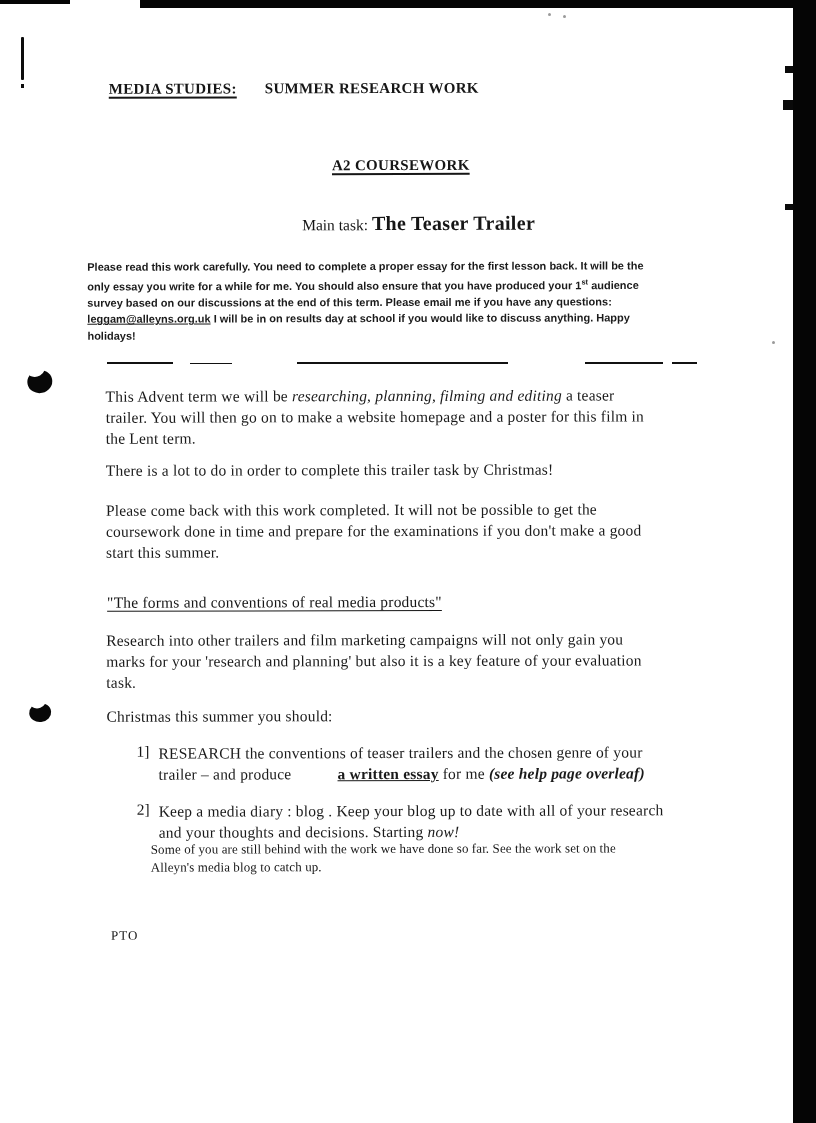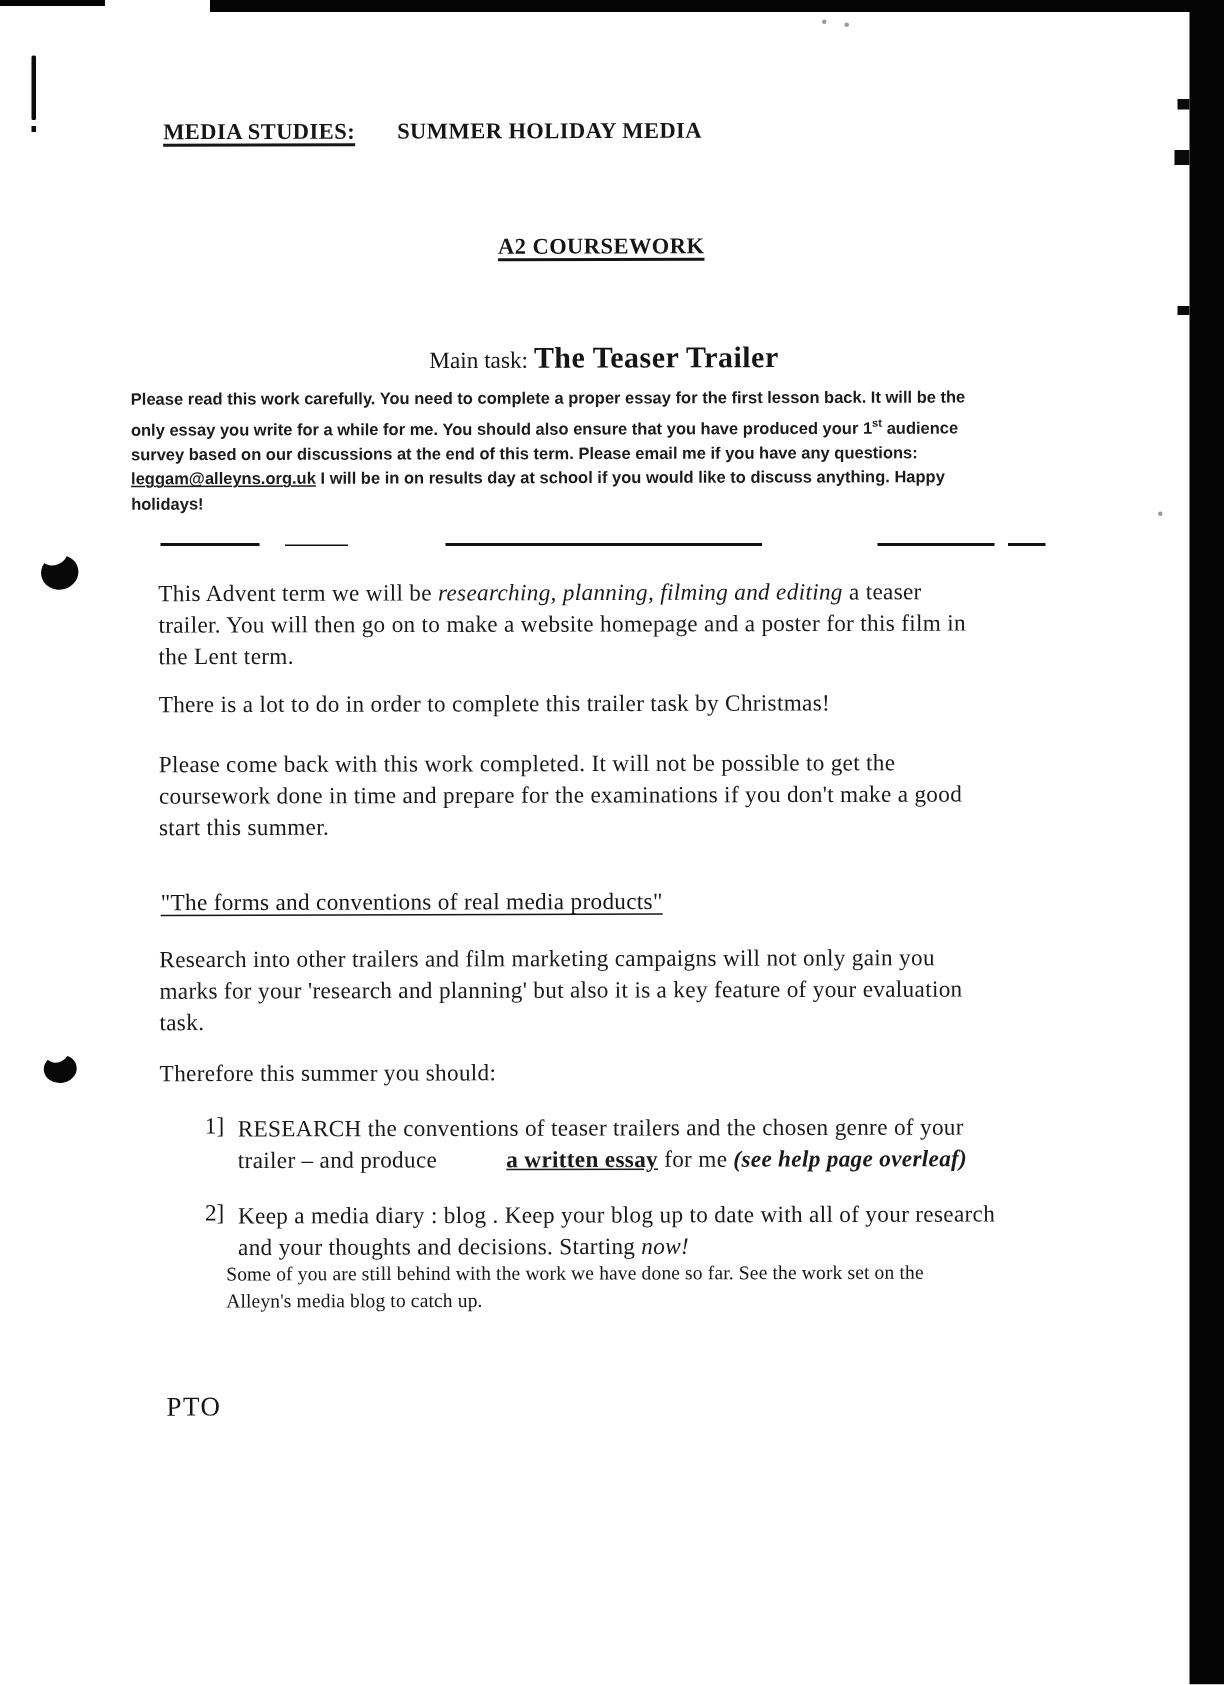--- a/index.html
+++ b/index.html
@@ -24,37 +24,37 @@
   .blot2{left:29px;top:699px;width:23px;height:24px;transform:rotate(-6deg);}
   .blot2 .disc{left:0;top:4px;width:22px;height:19px;}
   .blot2 .bite{left:2px;top:-4px;width:16px;height:13px;transform:rotate(-15deg);}
   .speck{position:absolute;width:3px;height:3px;background:#9a9a9a;border-radius:50%;}
   .divider-seg{position:absolute;background:#111;height:2px;top:362px;}
   
   #content{position:absolute;inset:0;transform:rotate(-0.15deg);}
   .hdr-line{left:110px;top:80px;font-size:15px;font-weight:bold;letter-spacing:.3px;}
   .hdr-subject{text-decoration:underline;text-decoration-thickness:2px;text-underline-offset:3px;margin-right:28px;}
   .a2{left:333px;top:157px;font-size:15px;font-weight:bold;letter-spacing:.3px;text-decoration:underline;text-decoration-thickness:1.5px;text-underline-offset:3px;text-align:center;}
-  .maintask{left:287px;top:212px;font-size:15.5px;margin-top:16px;}
+  .maintask{left:303px;top:212px;font-size:15.5px;}
   .maintask .big{font-size:20px;font-weight:bold;letter-spacing:.3px;}
   .intro{left:88px;top:258px;font-family:"Liberation Sans", sans-serif;font-size:11px;font-weight:700;line-height:16.6px;color:#1b1b1b;}
   .intro div{white-space:nowrap;}
   .intro sup{font-size:7.5px;vertical-align:super;text-align:center;}
   .email{text-decoration:underline;}
   .bodytxt{font-size:15.5px;line-height:21px;letter-spacing:.2px;color:#1a1a1a;}
   .bodytxt div{white-space:nowrap;}
   .bi{font-weight:normal;font-style:italic;}
   .it{font-style:italic;}
   .itb{font-style:italic;font-weight:600;margin-top:32px;}
   .und{text-decoration:underline;font-weight:600;margin-left:42px;}
   .sect{left:107px;top:593px;font-size:15.5px;letter-spacing:.2px;text-decoration:underline;text-underline-offset:3px;}
   .listnum{position:absolute;left:136px;font-size:15.5px;}
   .listbody{position:absolute;left:158px;}
   .subnote{left:150px;top:840px;font-size:13px;line-height:18px;letter-spacing:.1px;}
-  .pto{left:110px;top:927px;font-size:18px;letter-spacing:1px;}
+  .pto{left:110px;top:927px;font-size:13px;letter-spacing:1px;}
 </style>
 </head>
 <body>
 
 <div class="edge" style="left:0;top:0;width:70px;height:4px;"></div>
 <div class="edge" style="left:140px;top:0;width:676px;height:8px;"></div>
 <div class="edge" style="left:793px;top:0;width:23px;height:1123px;"></div>
 <div class="tick" style="left:785px;top:66px;width:8px;height:7px;"></div>
 <div class="tick" style="left:783px;top:100px;width:10px;height:10px;"></div>
 <div class="tick" style="left:785px;top:204px;width:8px;height:6px;"></div>
@@ -75,21 +75,21 @@
 
 <div class="divider-seg" style="left:107px;width:66px;"></div>
 <div class="divider-seg" style="left:190px;width:42px;height:1px;top:363px;"></div>
 <div class="divider-seg" style="left:297px;width:211px;"></div>
 <div class="divider-seg" style="left:585px;width:78px;"></div>
 <div class="divider-seg" style="left:672px;width:25px;"></div>
 
 <div id="content">
 
   <div class="abs hdr-line">
-    <span class="hdr-subject">MEDIA STUDIES:</span><span>SUMMER HOLIDAY MEDIA</span>
+    <span class="hdr-subject">MEDIA STUDIES:</span><span>SUMMER RESEARCH WORK</span>
   </div>
 
   <div class="abs a2">A2 COURSEWORK</div>
 
   <div class="abs maintask">
     <span>Main task: </span><span class="big">The Teaser Trailer</span>
   </div>
 
   <div class="abs intro">
     <div>Please read this work carefully. You need to complete a proper essay for the first lesson back. It will be the</div>
@@ -114,21 +114,21 @@
   </div>
 
   <div class="abs sect">"The forms and conventions of real media products"</div>
 
   <div class="abs bodytxt" style="left:106px;top:629px;">
     <div>Research into other trailers and film marketing campaigns will not only gain you</div>
     <div>marks for your 'research and planning' but also it is a key feature of your evaluation</div>
     <div>task.</div>
   </div>
 
-  <div class="abs bodytxt" style="left:106px;top:705px;">Therefore this summer you should:</div>
+  <div class="abs bodytxt" style="left:106px;top:705px;">Christmas this summer you should:</div>
 
   <div class="listnum abs" style="top:742px;">1]</div>
   <div class="listbody abs bodytxt" style="top:742px;">
     <div>RESEARCH the conventions of teaser trailers and the chosen genre of your</div>
     <div><span>trailer – and produce </span><span class="und">a written essay</span><span> for me </span><span class="itb">(see help page overleaf)</span></div>
   </div>
 
   <div class="listnum abs" style="top:800px;">2]</div>
   <div class="listbody abs bodytxt" style="top:800px;">
     <div>Keep a media diary : blog . Keep your blog up to date with all of your research</div>

